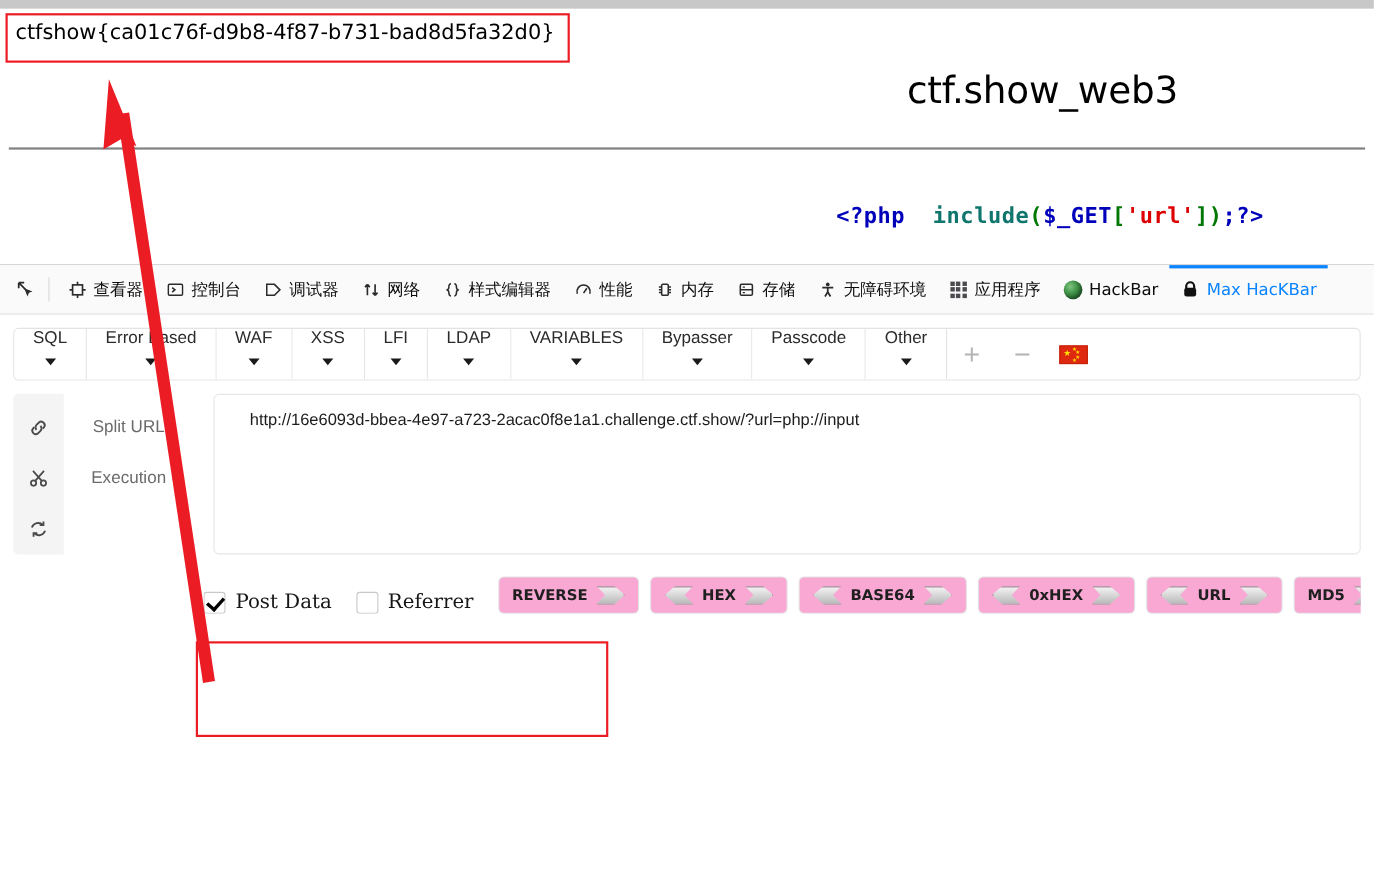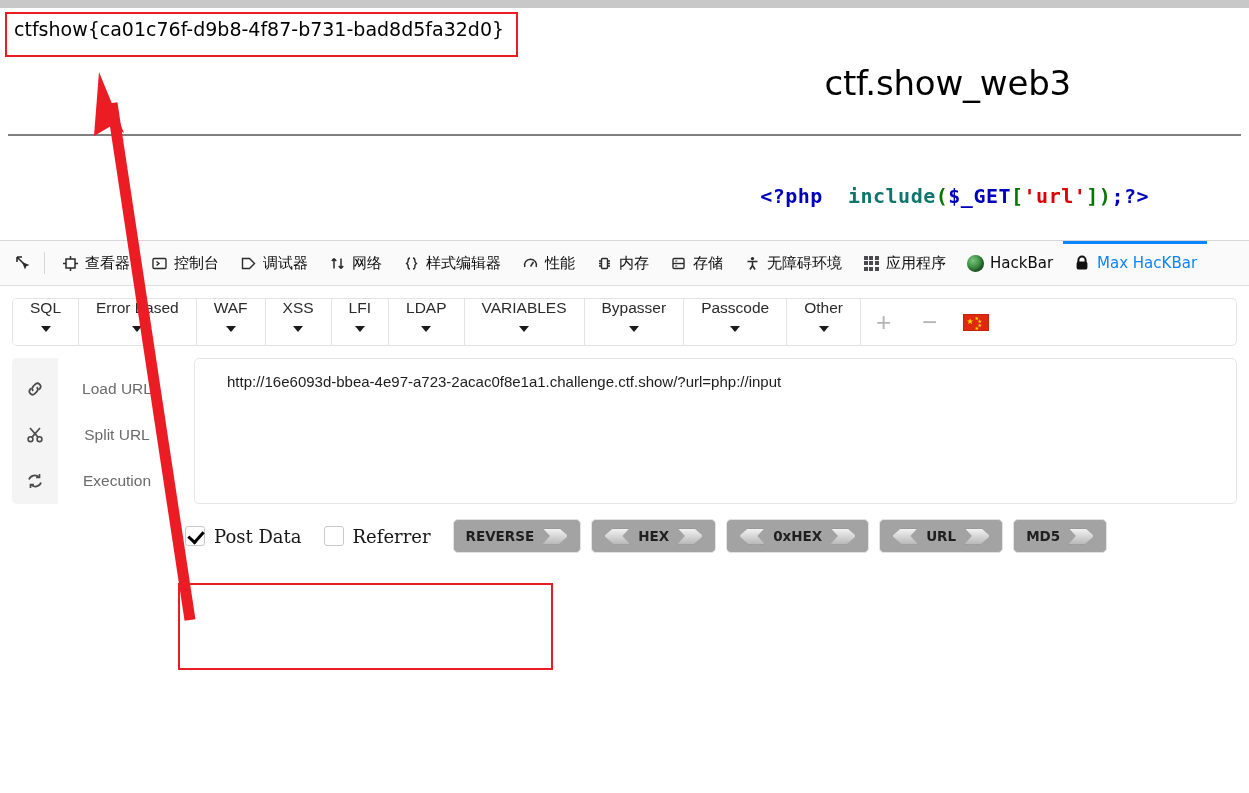--- a/index.html
+++ b/index.html
@@ -197,21 +197,21 @@
     font-size: 15px;
     color: #1c1c1c;
     font-family: "Liberation Sans", sans-serif;
     overflow: hidden;
     word-break: break-all;
   }
 
   
   .hb-optsrow {
     margin: 10px 12px 0 185px;
-    display: flex; align-items: center; gap: 0;
+    display: flex; align-items: flex-end; gap: 0;
     height: 44px;
     white-space: nowrap;
     overflow: hidden;
   }
   .chk-wrap { display: flex; align-items: center; gap: 9px; margin-right: 22px; }
   .chk {
     width: 20px; height: 20px;
     border: 1px solid #c9c9c9; border-radius: 3px;
     background: #fff;
     position: relative;
@@ -230,21 +230,21 @@
     color: #161616;
   }
   .enc-btn {
     display: flex; align-items: center; justify-content: center;
     gap: 8px;
     height: 34px;
     padding: 0 12px;
     margin-right: 10px;
     border: 1px solid #e2e2e2;
     border-radius: 5px;
-    background: #a3a3a3;
+    background: #f9a8d4;
     font-family: "DejaVu Sans", sans-serif;
     font-weight: bold;
     font-size: 13.5px;
     color: #1f1f1f;
     white-space: nowrap;
     flex: none;
   }
   .arrow {
     width: 26px; height: 17px; flex: none;
     background: linear-gradient(#f2f2f2, #b9b9b9);
@@ -491,21 +491,20 @@
             </svg>
         </div>
         <div class="hb-action-ico">
           <svg width="20" height="20" viewBox="0 0 20 20">
               <path d="M4 8.5a6 6 0 0 1 10-2.2M16 11.5a6 6 0 0 1-10 2.2" fill="none" stroke="#4a4a4a" stroke-width="1.7"></path>
               <path d="M14.5 3v3.4h-3.4M5.5 17v-3.4h3.4" fill="none" stroke="#4a4a4a" stroke-width="1.7"></path>
             </svg>
         </div>
       </div>
       <div class="hb-action-labels">
-        <div class="hb-action-label">Load URL</div>
         <div class="hb-action-label">Split URL</div>
         <div class="hb-action-label">Execution</div>
       </div>
       <div class="hb-url-box">http://16e6093d-bbea-4e97-a723-2acac0f8e1a1.challenge.ctf.show/?url=php://input</div>
     </div>
 
     <div class="hb-optsrow">
       <div class="chk-wrap">
         <span class="chk checked"></span>
         <span class="chk-label">Post Data</span>
@@ -519,20 +518,25 @@
         <span>REVERSE</span>
         <span class="arrow right"></span>
       </div>
       <div class="enc-btn">
         <span class="arrow left"></span>
         <span>HEX</span>
         <span class="arrow right"></span>
       </div>
       <div class="enc-btn">
         <span class="arrow left"></span>
+        <span>BASE64</span>
+        <span class="arrow right"></span>
+      </div>
+      <div class="enc-btn">
+        <span class="arrow left"></span>
         <span>0xHEX</span>
         <span class="arrow right"></span>
       </div>
       <div class="enc-btn">
         <span class="arrow left"></span>
         <span>URL</span>
         <span class="arrow right"></span>
       </div>
       <div class="enc-btn">
         <span>MD5</span>

